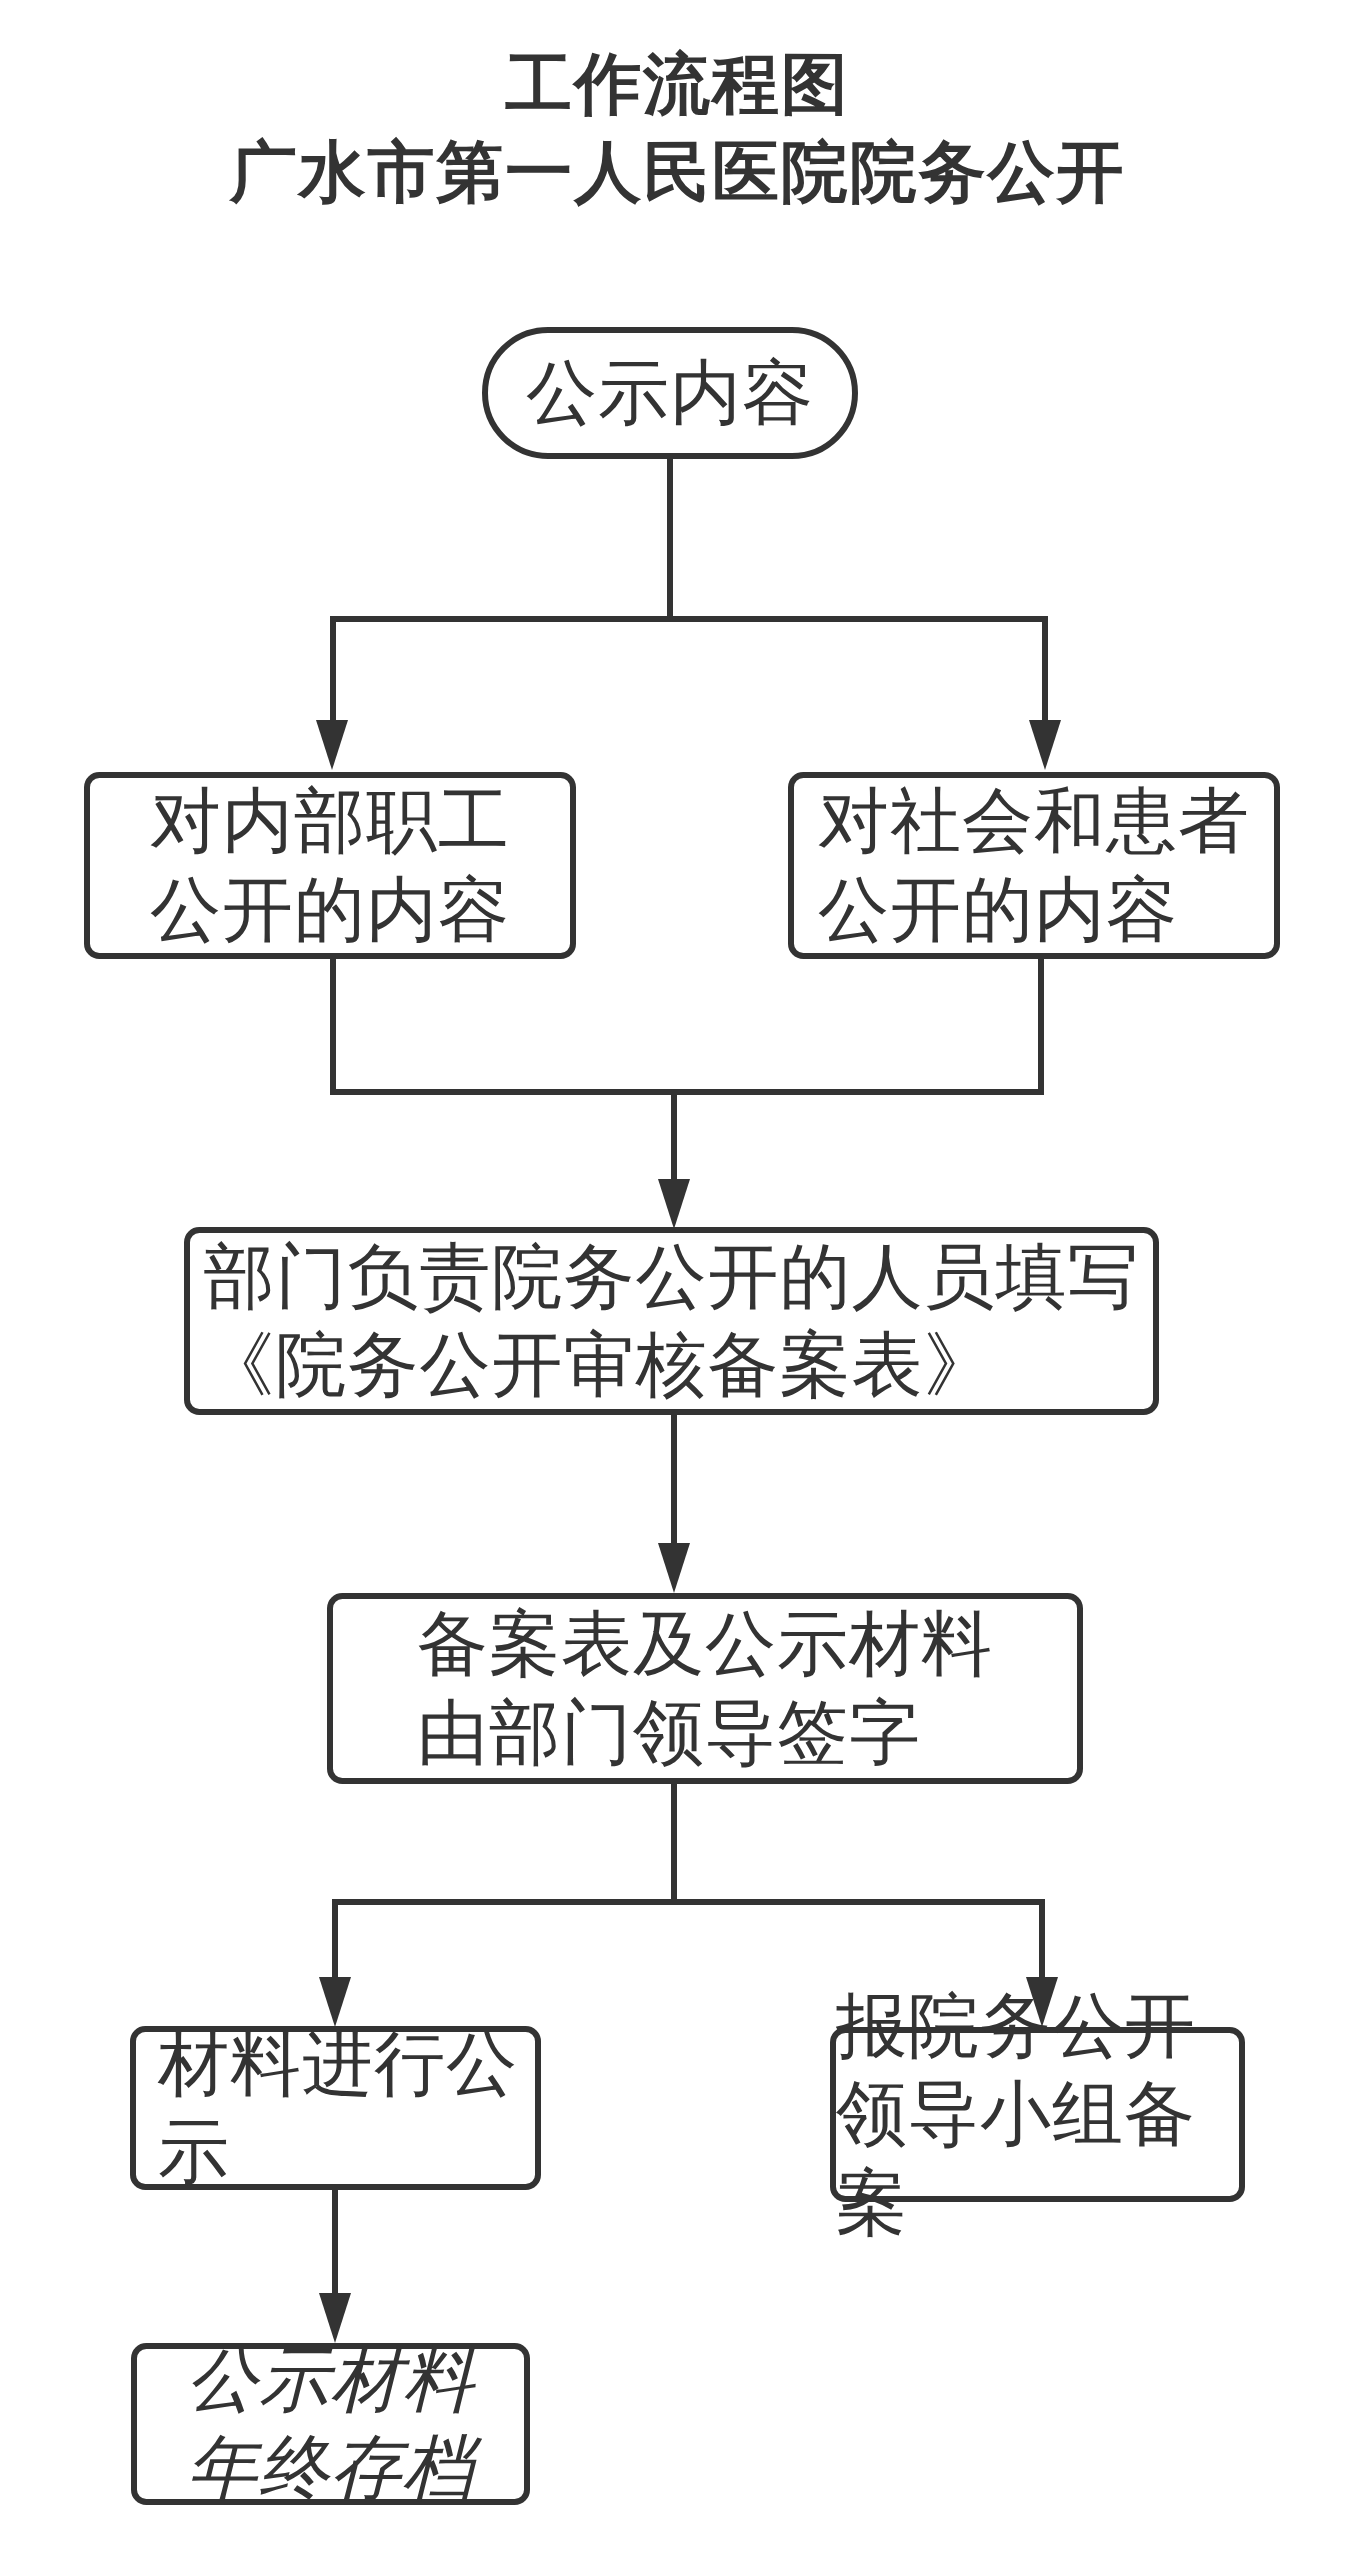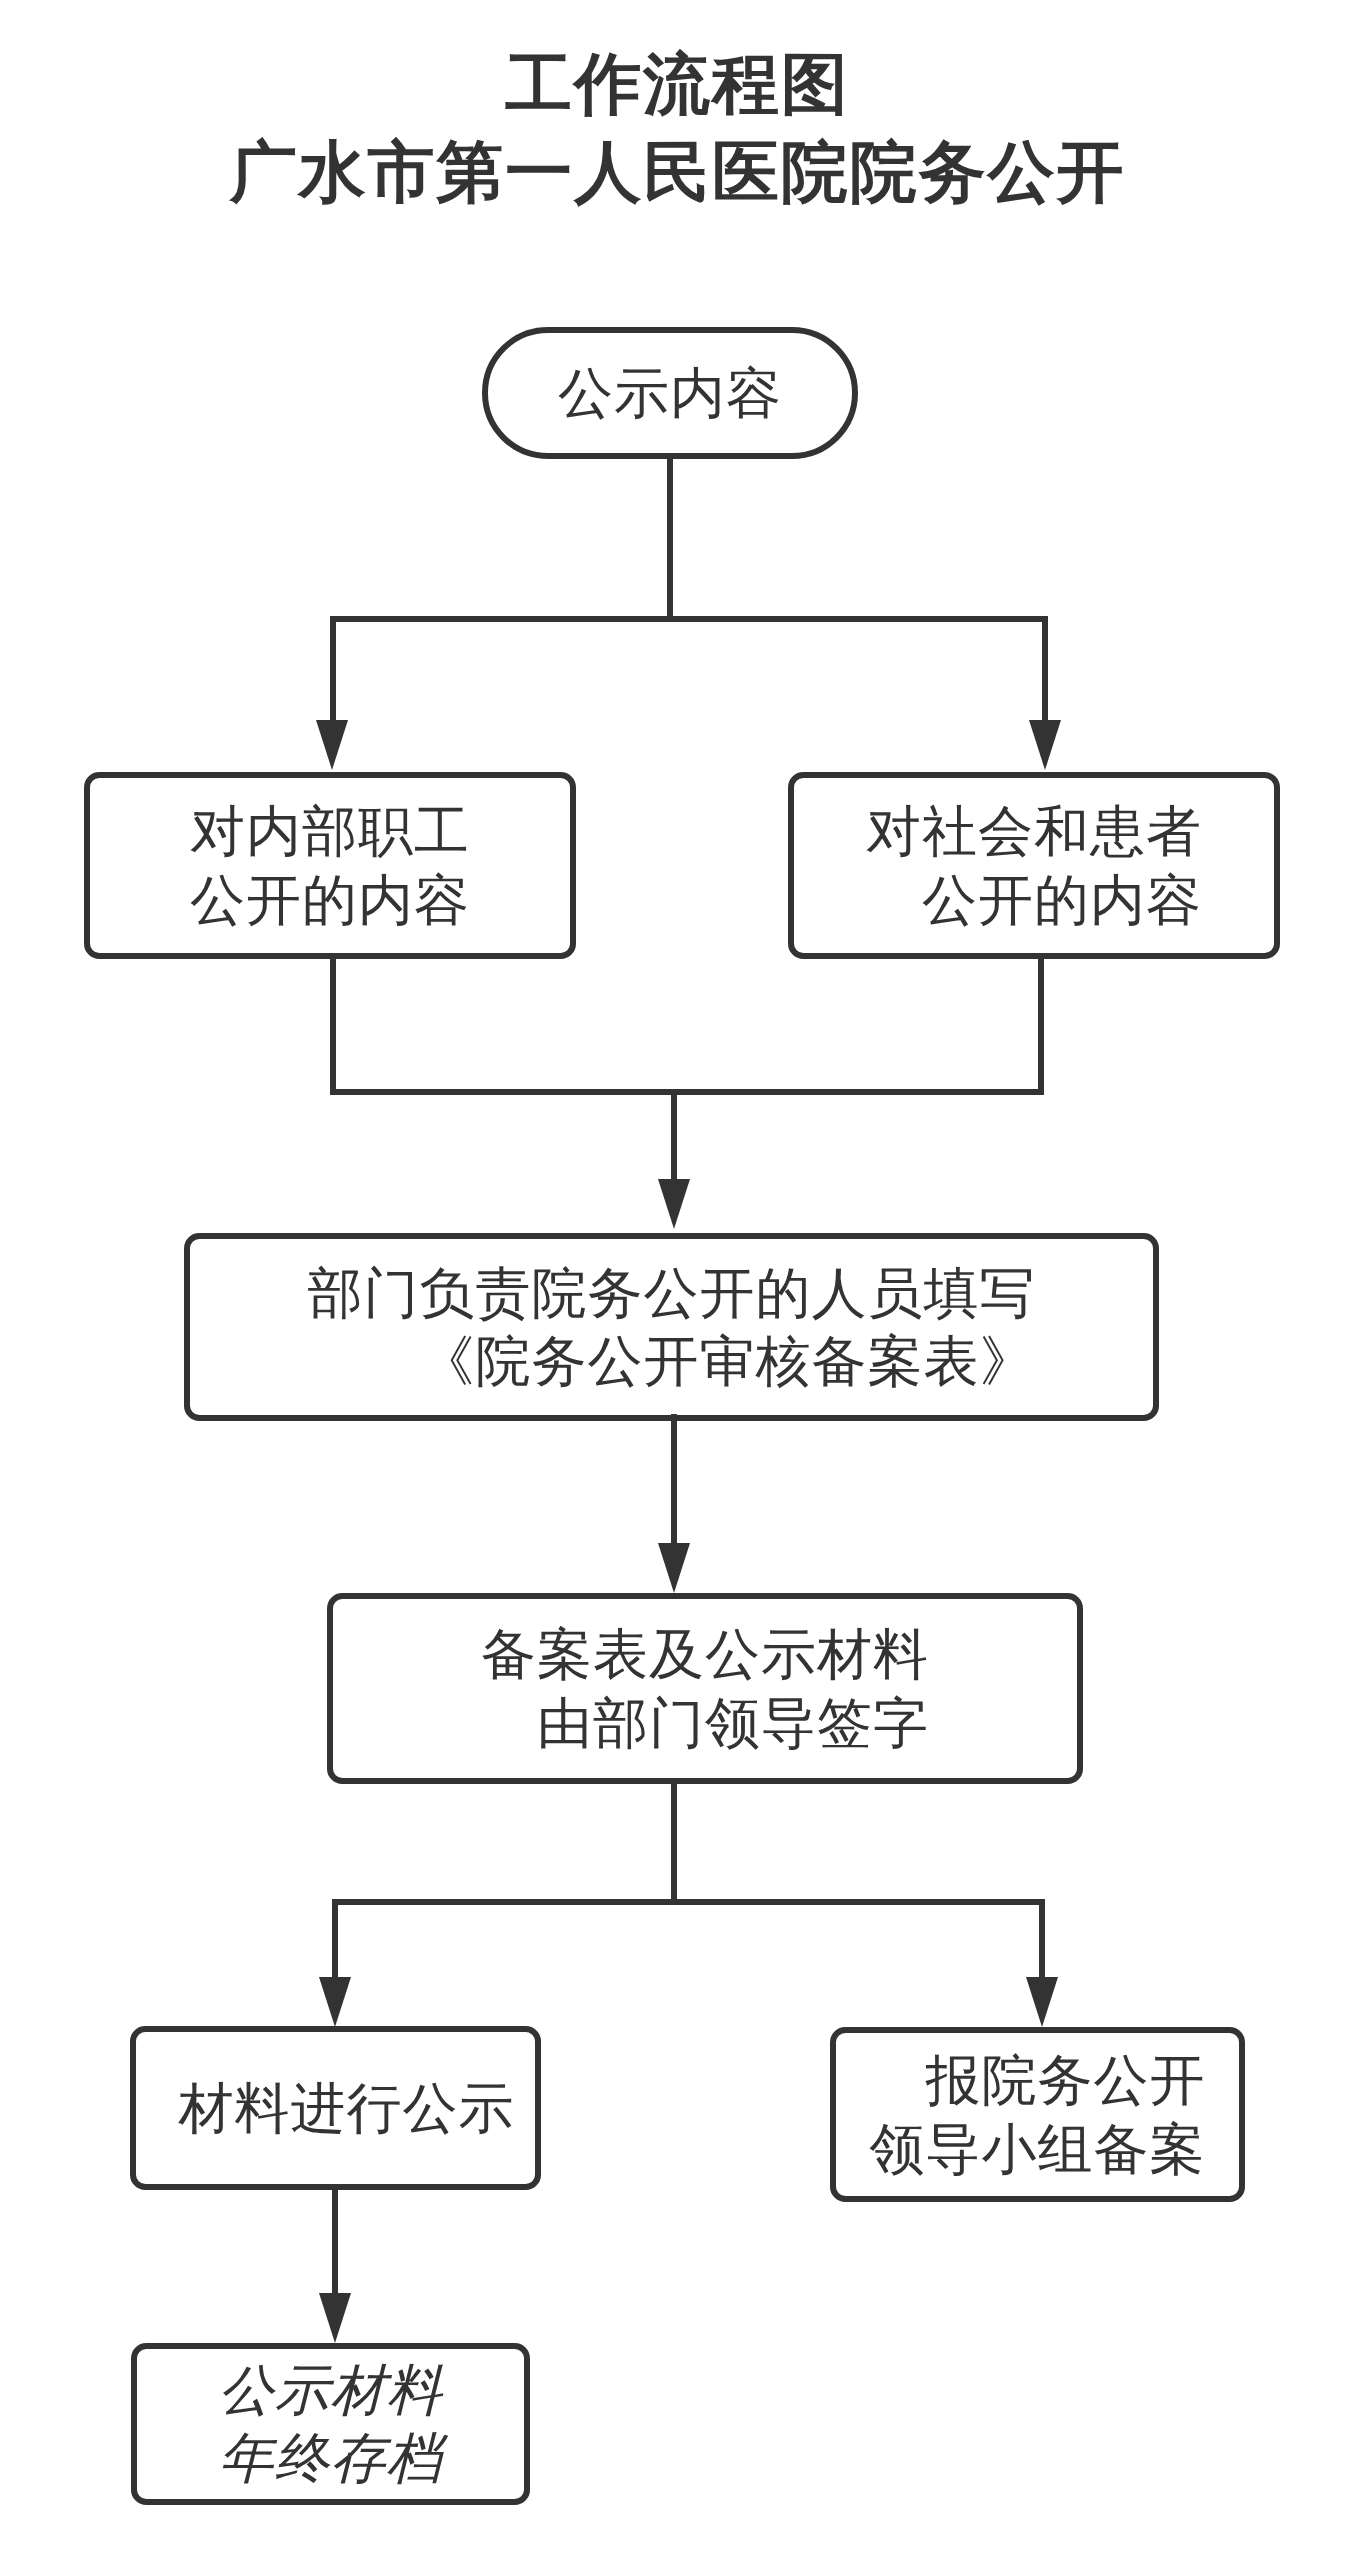--- a/index.html
+++ b/index.html
@@ -34,22 +34,22 @@
   }
   .node {
     position: absolute;
     box-sizing: border-box;
     border: 6.7px solid var(--line);
     border-radius: 15.3px;
     background: var(--bg);
     display: flex;
     align-items: center;
     justify-content: center;
-    text-align: right;
-    font-size: 55px;
+    text-align: left;
+    font-size: 71px;
     line-height: 1.24;
     color: var(--text);
     letter-spacing: 1px;
   }
   .stadium {
     border-radius: 67px;
   }
   .vline, .hline {
     position: absolute;
     background: var(--line);
@@ -98,21 +98,21 @@
       <div>公开的内容</div>
     </div>
   </div>
 
   <div class="vline" style="left:330px; top:957px; height:138px;"></div>
   <div class="vline" style="left:1038px; top:957px; height:138px;"></div>
   <div class="hline" style="left:330px; top:1089px; width:714px;"></div>
   <div class="vline" style="left:671px; top:1093px; height:92px;"></div>
   <div class="arrow-down" style="left:658px; top:1179px;"></div>
 
-  <div class="node" style="left:184px; top:1227px; width:975px; height:188px;margin-top:6px;">
+  <div class="node" style="left:184px; top:1227px; width:975px; height:188px;">
     <div>
       <div>部门负责院务公开的人员填写</div>
       <div>《院务公开审核备案表》</div>
     </div>
   </div>
 
   <div class="vline" style="left:671px; top:1414px; height:134px;"></div>
   <div class="arrow-down" style="left:658px; top:1543px;"></div>
 
   <div class="node" style="left:327px; top:1593px; width:756px; height:191px;">

